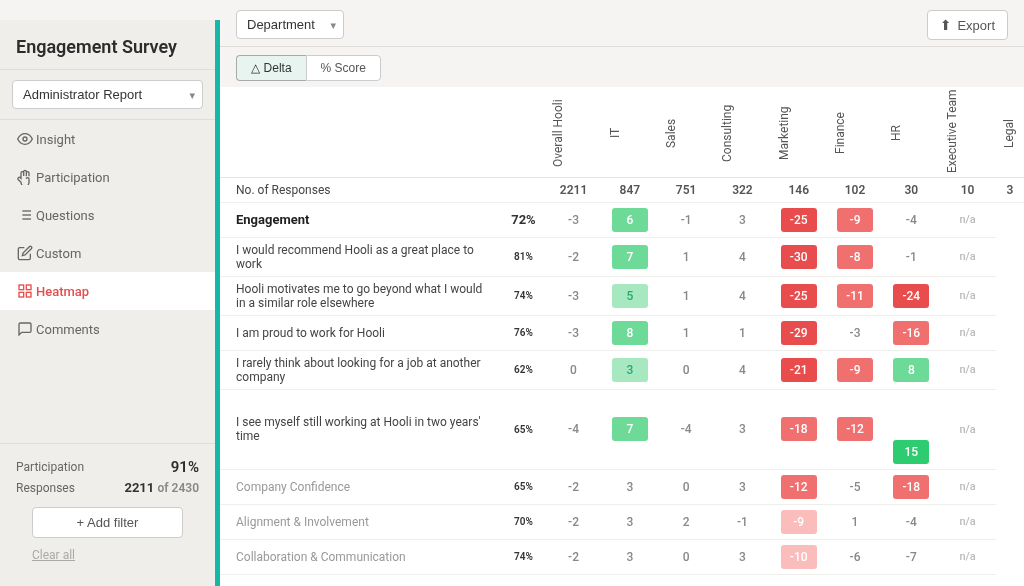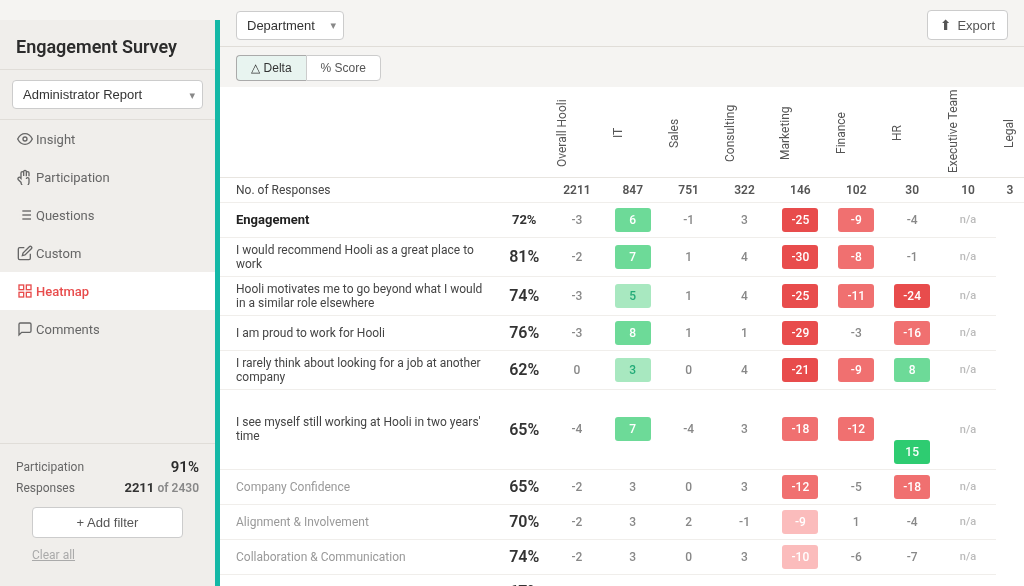--- a/index.html
+++ b/index.html
@@ -122,21 +122,21 @@
     
     .main {
       flex: 1;
       display: flex;
       flex-direction: column;
       overflow: hidden;
       background: #f5f4f2;
     }
     .main-toolbar {
       display: flex;
-      align-items: center;
+      align-items: flex-start;
       justify-content: space-between;
       padding: 10px 16px 6px 16px;
       border-bottom: 1px solid #e0ddd8;
       background: #f5f4f2;
     }
     .toolbar-left {
       display: flex;
       align-items: center;
       gap: 10px;
     }
@@ -240,21 +240,21 @@
       padding-left: 16px;
       font-size: 12px;
       color: #444;
       max-width: 260px;
     }
     .heatmap-table td.row-label.bold { font-weight: 700; color: #222; font-size: 13px; margin-top: 17px; }
     .heatmap-table td.row-label.cat { color: #999; }
     .heatmap-table td.pct {
       font-weight: 600;
       color: #333;
-      font-size: 16px;
+      font-size: 10px;
     }
     .heatmap-table td.pct.bold { font-weight: 700; font-size: 13px; }
     .heatmap-table td.responses-row {
       font-weight: 600;
       color: #555;
       font-size: 12px;
     }
     .cell-val {
       display: inline-flex;
       align-items: center;

